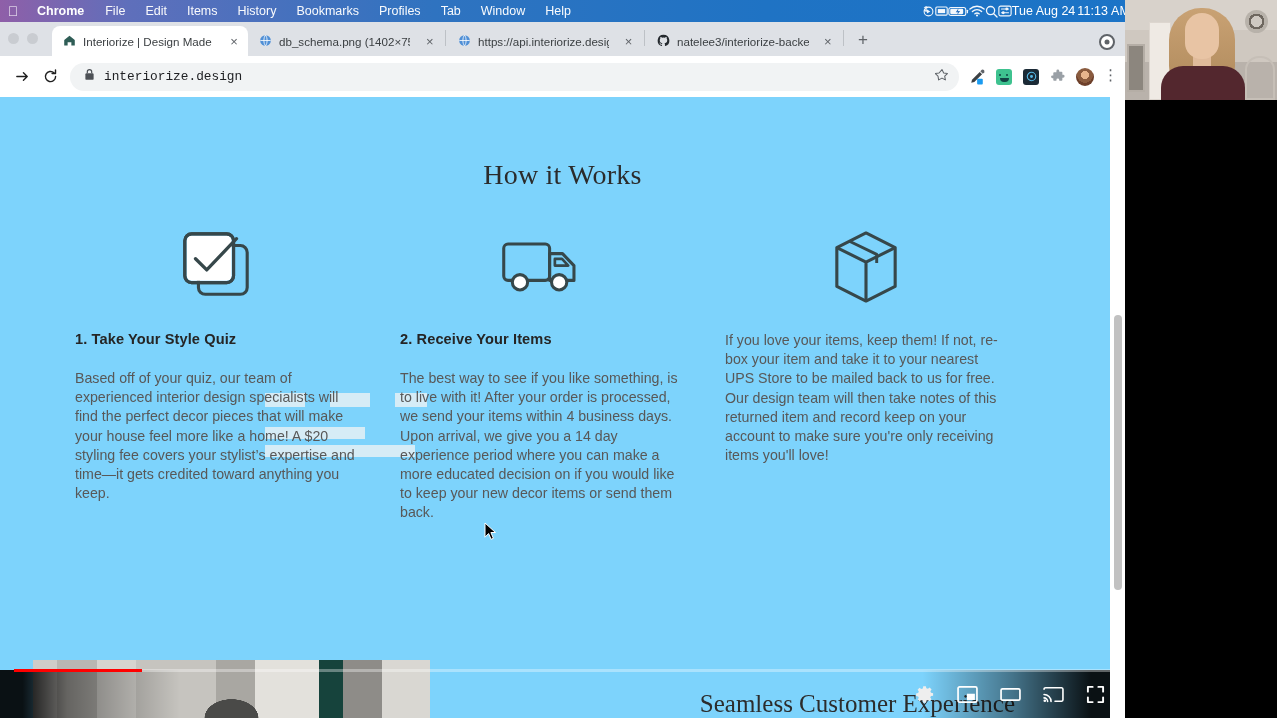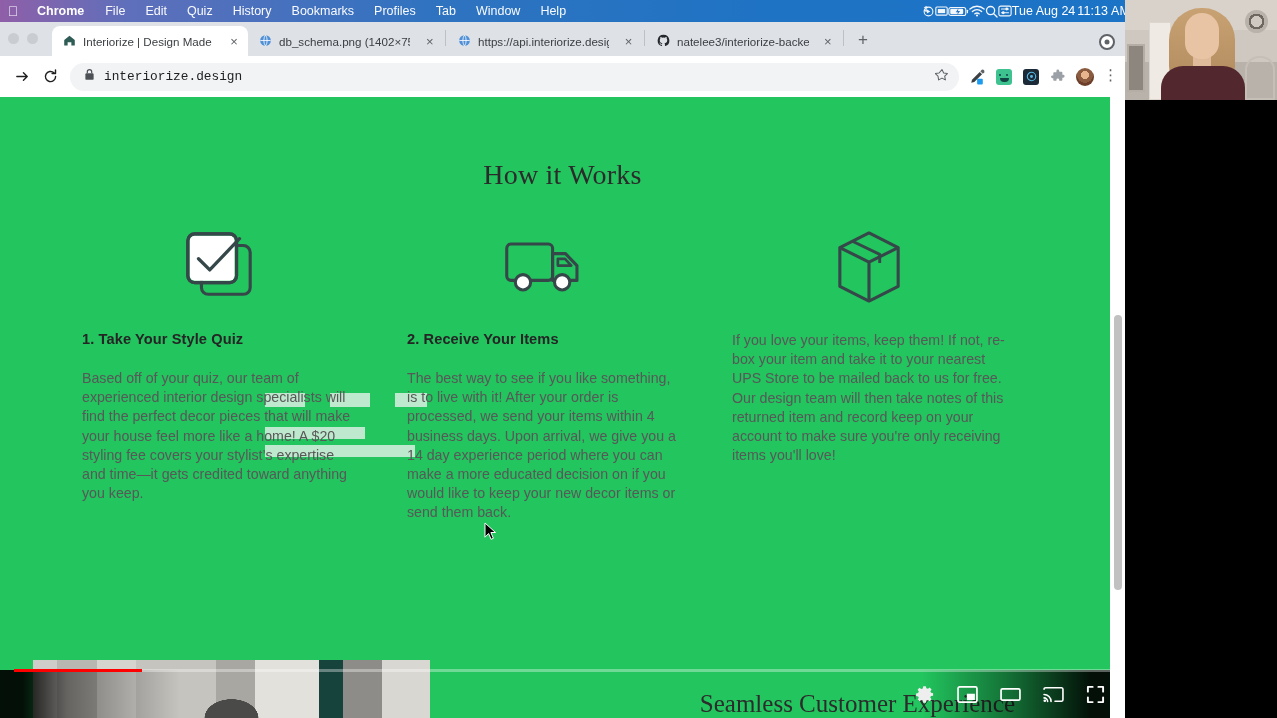--- a/index.html
+++ b/index.html
@@ -62,31 +62,31 @@
   .tb-ic { width: 18px; height: 18px; display: flex; align-items: center; justify-content: center; }
   .ext-green { width: 16px; height: 16px; border-radius: 3px; background: #3ec28f; position: relative; }
   .ext-green::before{content:"";position:absolute;left:3px;top:5px;width:2px;height:2px;border-radius:50%;background:#144;box-shadow:7px 0 0 #144;}
   .ext-green::after{content:"";position:absolute;left:3.5px;top:9px;width:9px;height:4px;border-radius:0 0 5px 5px;background:#144;}
   .ext-dark { width: 16px; height: 16px; border-radius: 3px; background: #1b2a36; display:flex;align-items:center;justify-content:center;}
   .avatarimg { width: 18px; height: 18px; border-radius: 50%;
     background: radial-gradient(circle at 50% 38%, #e7b58d 0 28%, #8a5b3e 29% 55%, #6d3f2a 56% 100%); }
   .kebab { font-size: 15px; color: #5f6368; letter-spacing: 0; line-height: 8px; width: 14px; text-align:center;}
 
   
-  .viewport { position: relative; height: 621px; background: #22c55e; overflow: hidden; }
+  .viewport { position: relative; height: 621px; background: #7dd3fc; overflow: hidden; }
 
   .ghost { position:absolute; pointer-events:none; background:#f4f4f4; opacity:.75; }
 
   .page { position: relative; padding-top: 62px; z-index: 2; }
   .how-title {
     text-align: center; font-family: "Liberation Serif", serif;
     font-size: 28px; color: #2b2b2b; font-weight: 400; letter-spacing: .2px;
   }
   .cols { display: flex; padding: 0 75px; margin-top: 34px; gap: 0; }
-  .col { width: 345px; padding-right: 44px; margin-left: 7px; }
+  .col { width: 345px; padding-right: 44px; }
   .col:nth-child(2){ width: 345px; }
   .icon-wrap { height: 84px; display: flex; align-items: center; justify-content: center; margin-bottom: 22px; }
   .col h3 { font-size: 14.6px; color: #252525; font-weight: bold; letter-spacing: .1px; margin-bottom: 22px; }
   .col p { font-size: 14.2px; line-height: 19.2px; color: #585858; }
 
   
   .videoband { position: absolute; left: 0; bottom: 0; width: 1125px; height: 98px; z-index: 25; pointer-events: none; }
   .vid-thumb {
     position: absolute; left: 33px; bottom: 0; width: 397px; height: 58px;
     background:
@@ -138,21 +138,21 @@
 </head>
 <body>
 
 <div id="screen">
 
   <div class="macbar">
     <div class="mac-apple"></div>
     <div class="mac-app">Chrome</div>
     <div class="mac-menu">File</div>
     <div class="mac-menu">Edit</div>
-    <div class="mac-menu">Quiz</div>
+    <div class="mac-menu">Items</div>
     <div class="mac-menu">History</div>
     <div class="mac-menu">Bookmarks</div>
     <div class="mac-menu">Profiles</div>
     <div class="mac-menu">Tab</div>
     <div class="mac-menu">Window</div>
     <div class="mac-menu">Help</div>
     <div class="mac-right">
       <span class="mi">
         <svg width="13" height="13" viewBox="0 0 16 16">
             <path d="M8 1.5 4 4l4 2.5L4 9 0 6.5 4 4 0 1.5 4 -1z" fill="#fff" opacity=".9" transform="translate(2,2) scale(.75)"></path>

